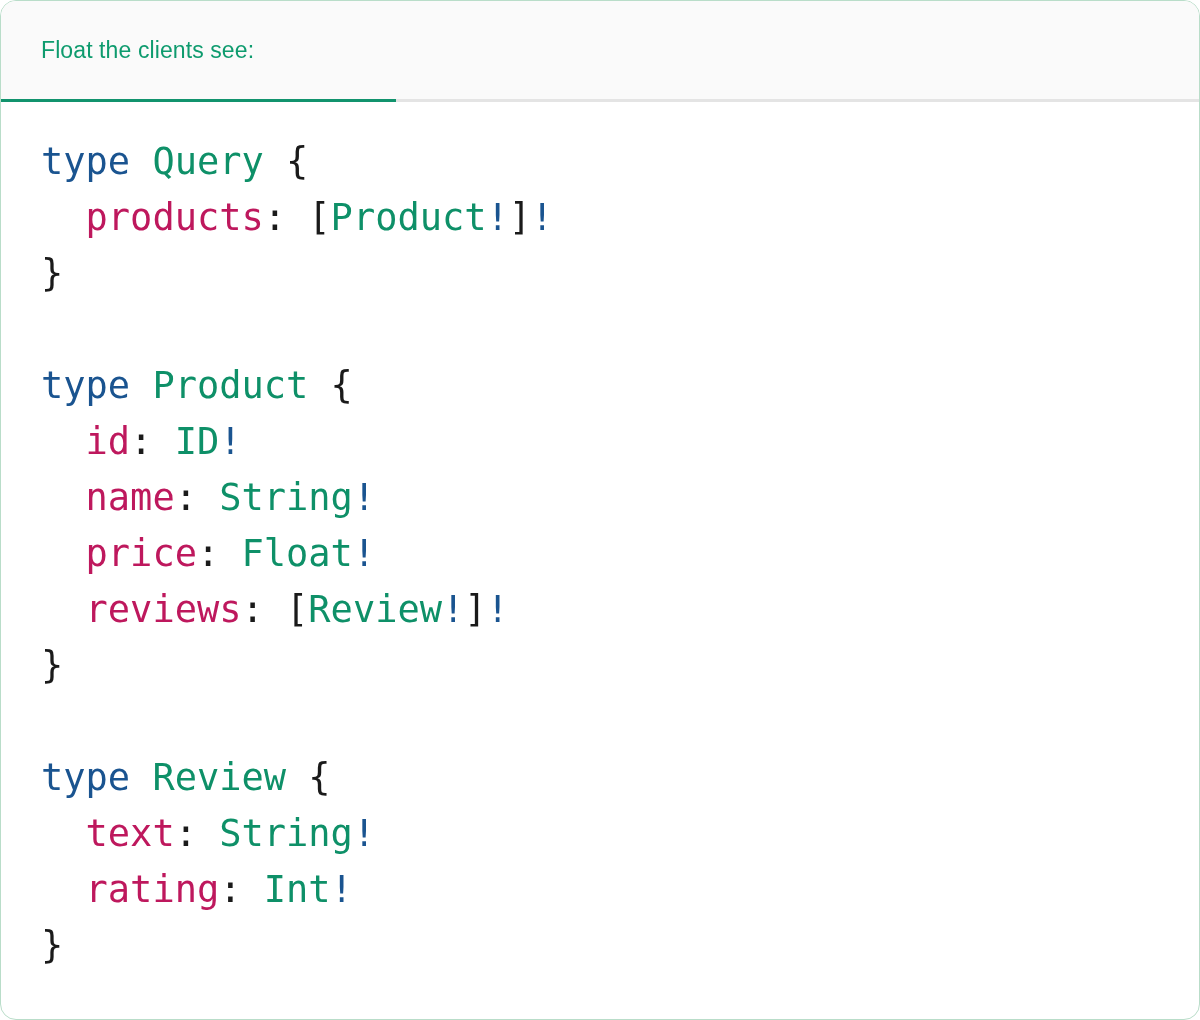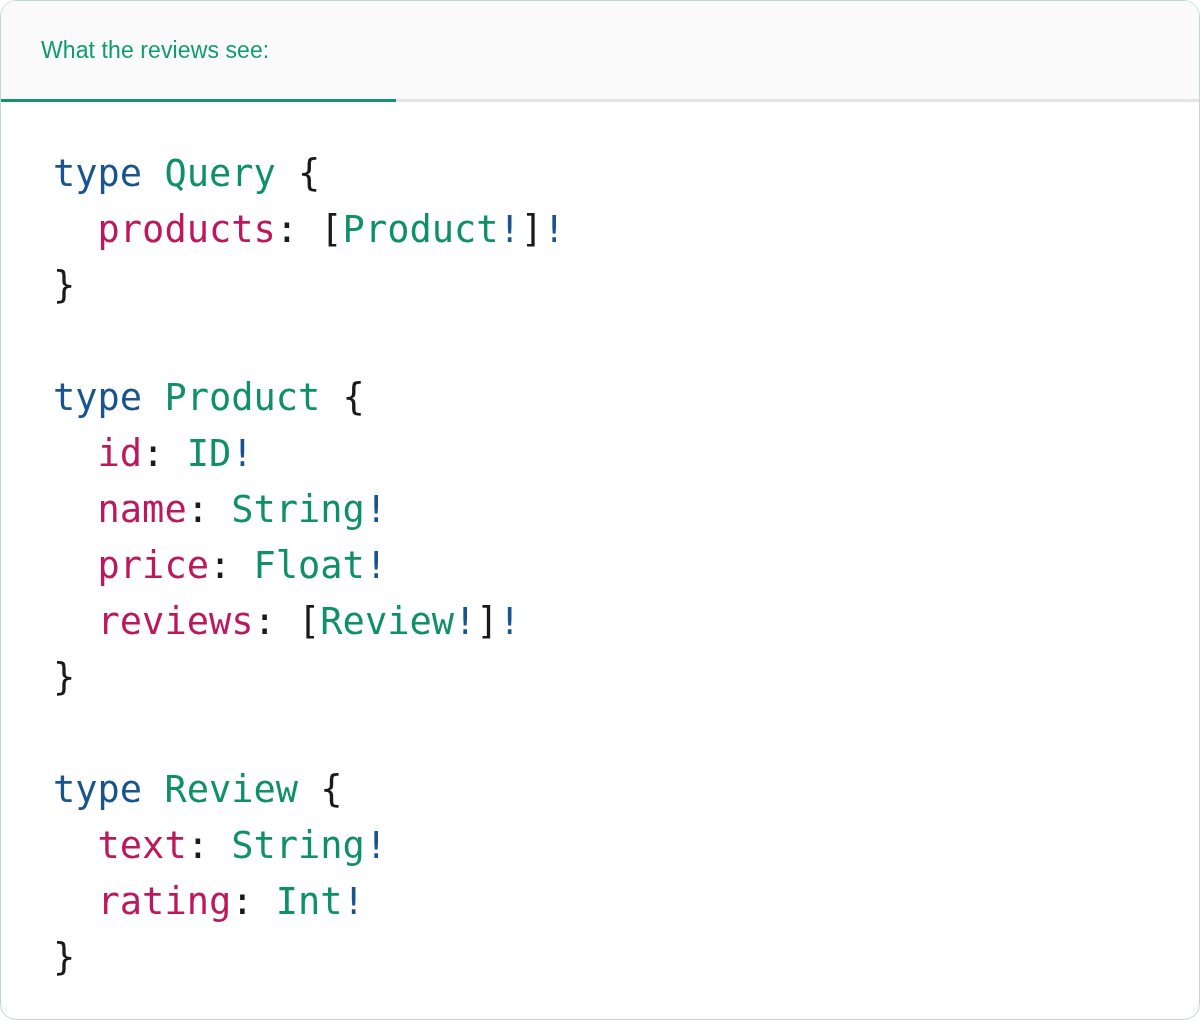--- a/index.html
+++ b/index.html
@@ -61,21 +61,21 @@
     background: #11936d;
   }
 
   
   .code-body {
     position: relative;
     padding: 32px 0 0 40px;
     background: #ffffff;
   }
   pre.code {
-    margin: 12px;
+    margin: 0;
     font-family: "DejaVu Sans Mono", monospace;
     font-size: 37px;
     line-height: 56px;
     color: #1a1a1a;
     white-space: pre;
     letter-spacing: 0;
     font-weight: 400;
   }
   .ln { display: block; height: 56px; }
   .tok-kw    { color: #1a5490; }
@@ -85,21 +85,21 @@
   .tok-bang  { color: #1a5490; }
   .tok-plain { color: #1a1a1a; }
 </style>
 </head>
 <body>
 
 <div class="card">
 
   <div class="tabstrip">
     <div class="tab">
-      <span class="tab-label">What the reviews see:</span>
+      <span class="tab-label">Float the clients see:</span>
     </div>
   </div>
   <div class="tab-underline"></div>
 
   <div class="code-body">
     <pre class="code"><code id="code-root"><span class="ln"><span class="tok-kw">type</span><span class="tok-plain"> </span><span class="tok-type">Query</span><span class="tok-plain"> </span><span class="tok-punct">{</span></span><span class="ln"><span class="tok-field">  products</span><span class="tok-punct">: </span><span class="tok-punct">[</span><span class="tok-type">Product</span><span class="tok-bang">!</span><span class="tok-punct">]</span><span class="tok-bang">!</span></span><span class="ln"><span class="tok-punct">}</span></span><span class="ln"><span class="tok-plain"> </span></span><span class="ln"><span class="tok-kw">type</span><span class="tok-plain"> </span><span class="tok-type">Product</span><span class="tok-plain"> </span><span class="tok-punct">{</span></span><span class="ln"><span class="tok-field">  id</span><span class="tok-punct">: </span><span class="tok-type">ID</span><span class="tok-bang">!</span></span><span class="ln"><span class="tok-field">  name</span><span class="tok-punct">: </span><span class="tok-type">String</span><span class="tok-bang">!</span></span><span class="ln"><span class="tok-field">  price</span><span class="tok-punct">: </span><span class="tok-type">Float</span><span class="tok-bang">!</span></span><span class="ln"><span class="tok-field">  reviews</span><span class="tok-punct">: </span><span class="tok-punct">[</span><span class="tok-type">Review</span><span class="tok-bang">!</span><span class="tok-punct">]</span><span class="tok-bang">!</span></span><span class="ln"><span class="tok-punct">}</span></span><span class="ln"><span class="tok-plain"> </span></span><span class="ln"><span class="tok-kw">type</span><span class="tok-plain"> </span><span class="tok-type">Review</span><span class="tok-plain"> </span><span class="tok-punct">{</span></span><span class="ln"><span class="tok-field">  text</span><span class="tok-punct">: </span><span class="tok-type">String</span><span class="tok-bang">!</span></span><span class="ln"><span class="tok-field">  rating</span><span class="tok-punct">: </span><span class="tok-type">Int</span><span class="tok-bang">!</span></span><span class="ln"><span class="tok-punct">}</span></span></code></pre>
   </div>
 
 </div>
 

